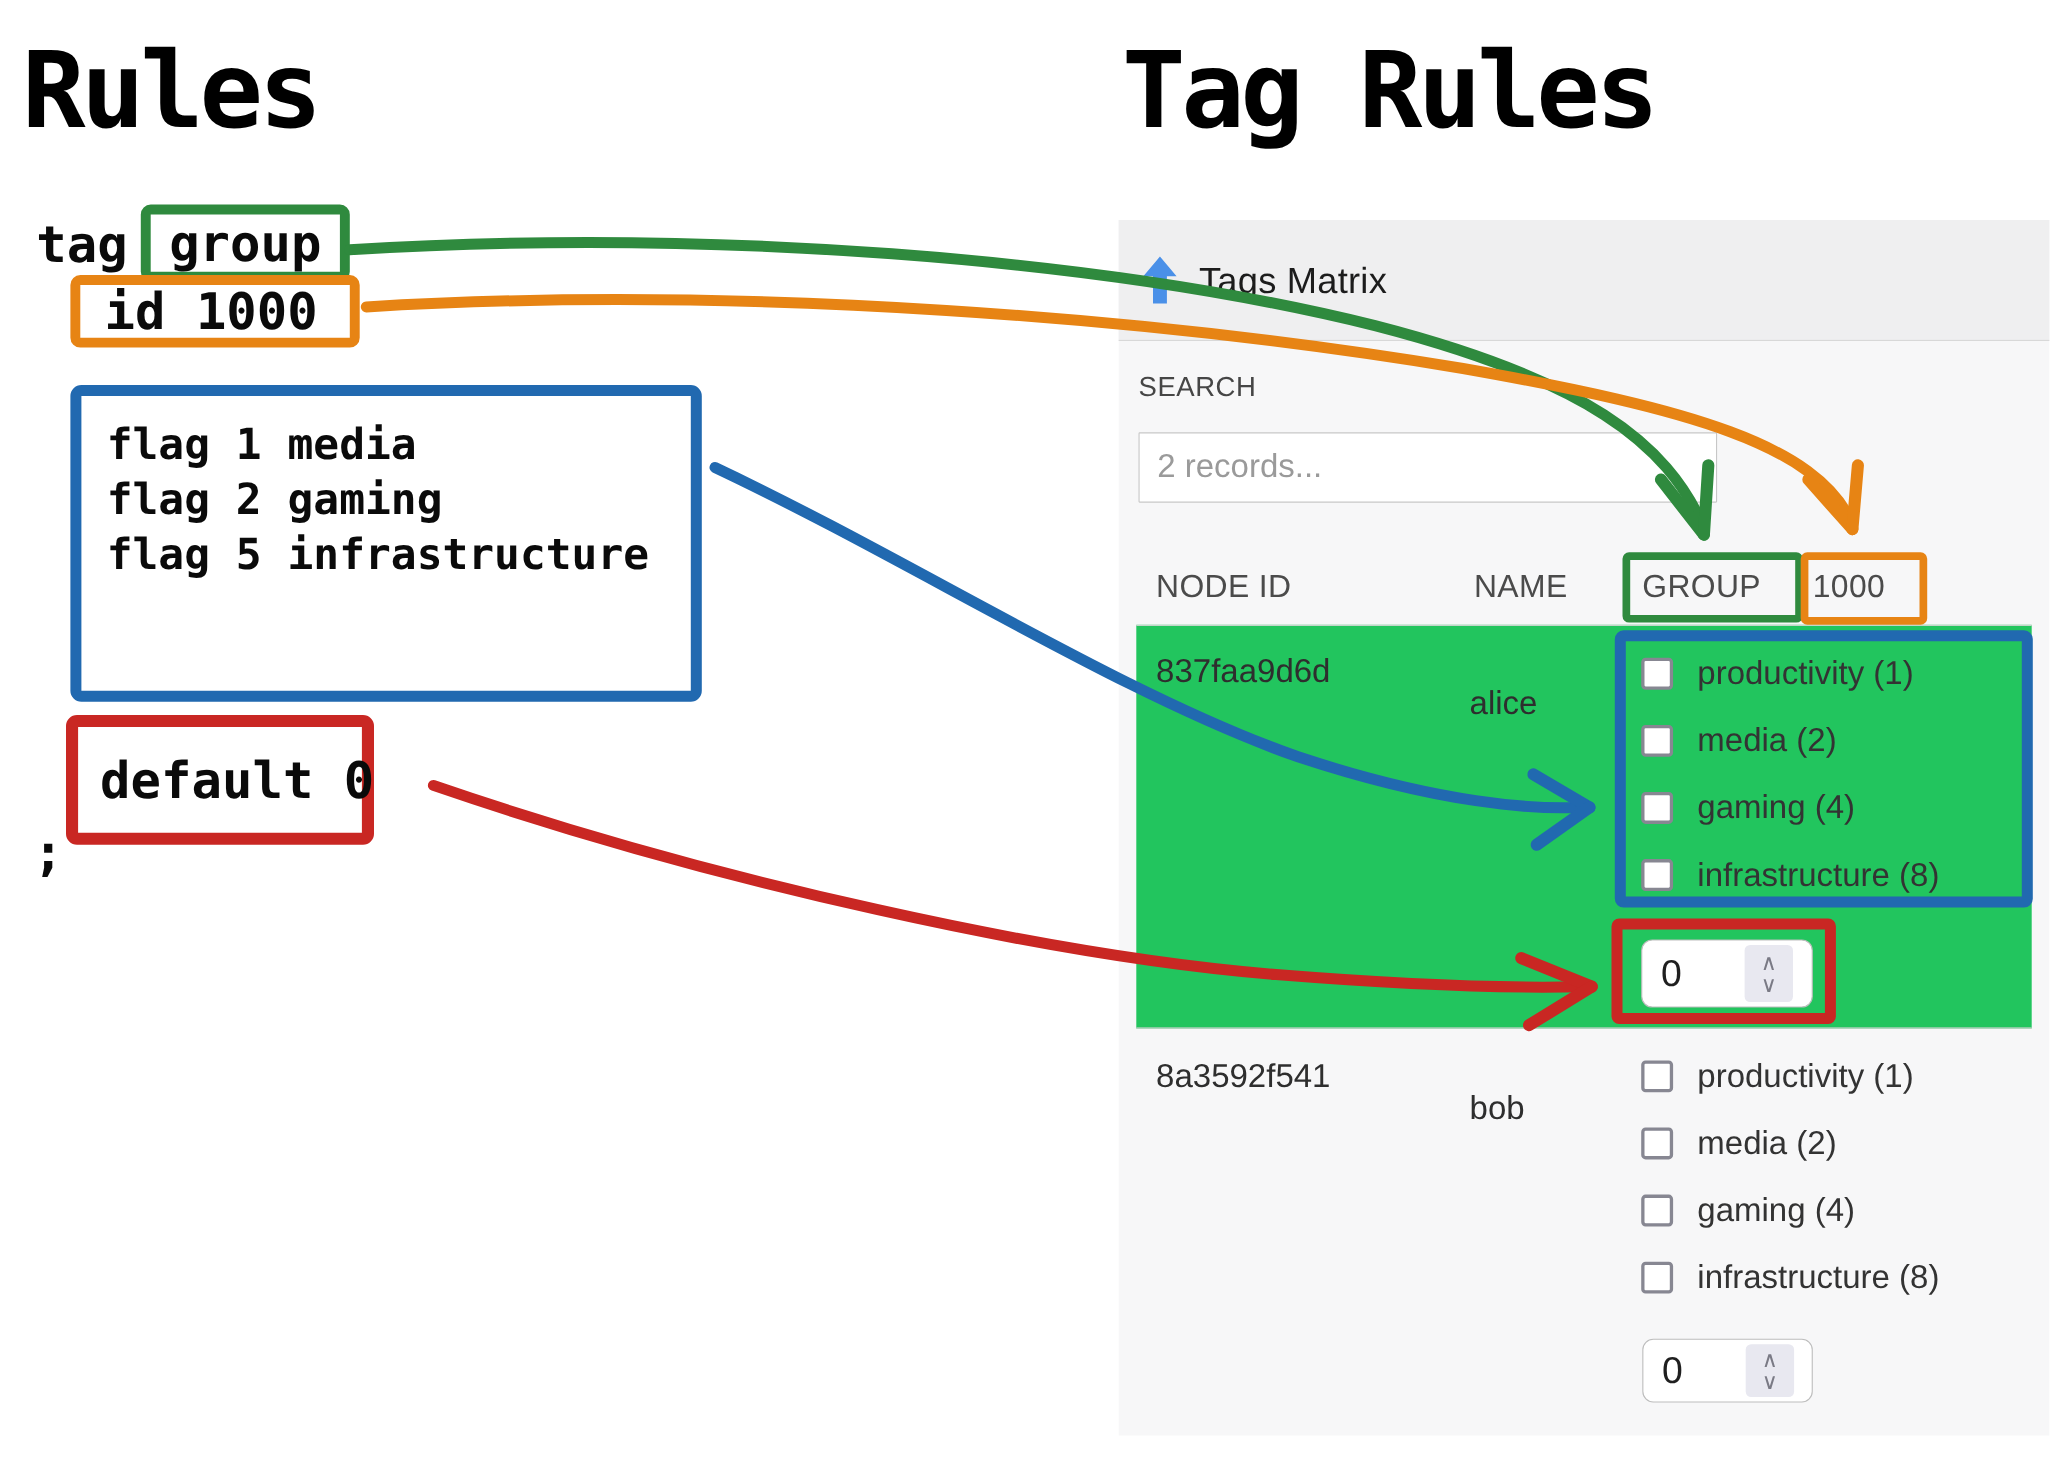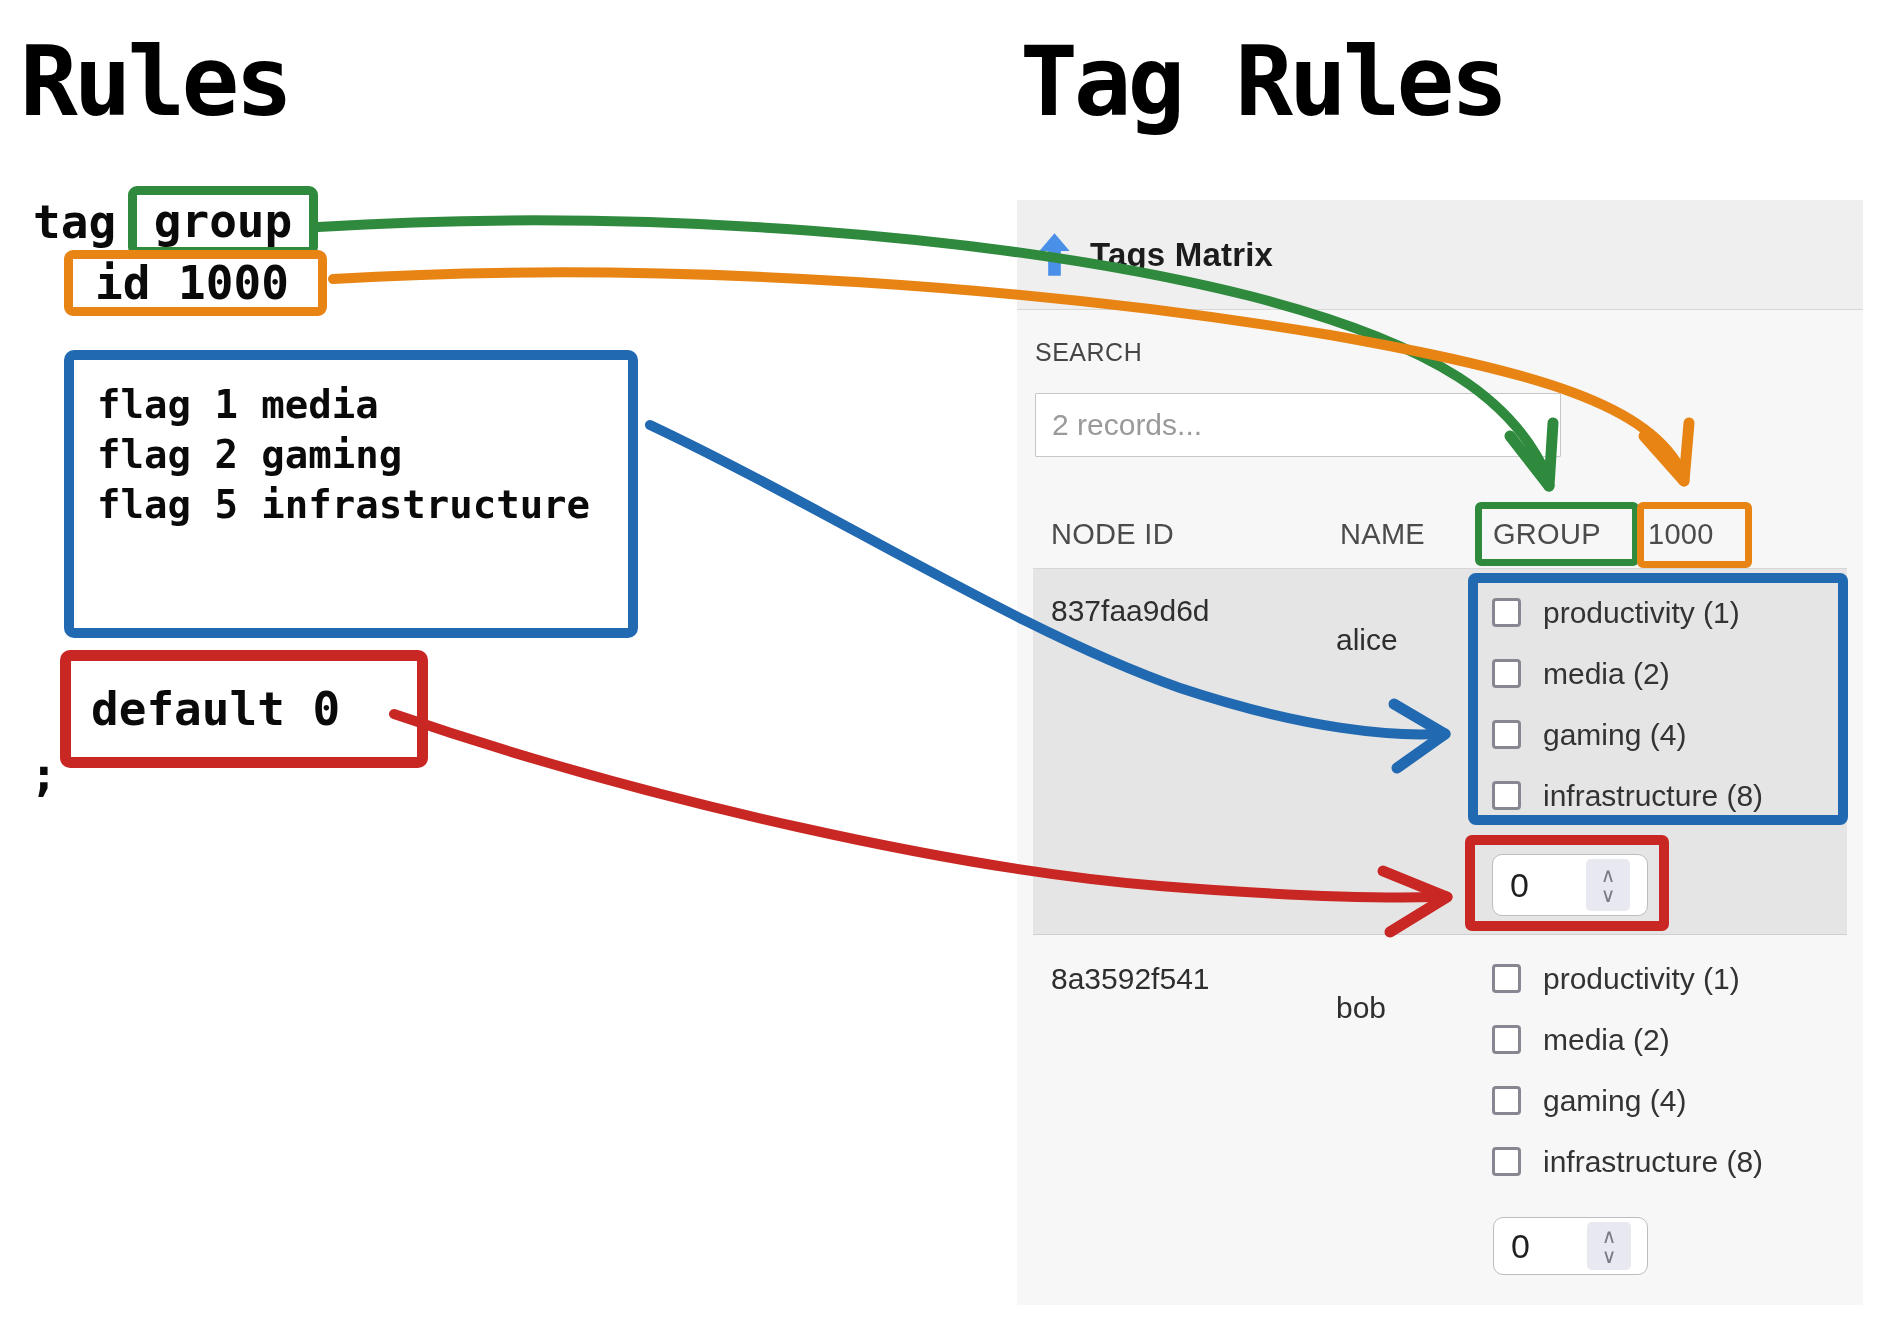--- a/index.html
+++ b/index.html
@@ -16,43 +16,43 @@
   .code{font:700 46px "DejaVu Sans Mono",monospace;color:#0a0a0a;white-space:nowrap;}
   .kw-tag{position:absolute;left:33px;top:196px;line-height:52px;}
   .hand{box-sizing:border-box;position:absolute;background:transparent;}
   .hb-green{left:128px;top:186px;width:190px;height:70px;border:9px solid #2f8a3e;border-radius:9px;
             display:flex;align-items:center;justify-content:center;}
   .hb-orange{left:64px;top:250px;width:263px;height:66px;border:9px solid #e78414;border-radius:9px;
              display:flex;align-items:center;padding-left:22px;}
   .hb-blue{left:64px;top:350px;width:574px;height:288px;border:10px solid #2169b0;border-radius:10px;
            padding:20px 0 0 23px;}
   .hb-blue .code-line{font:700 39px "DejaVu Sans Mono",monospace;line-height:50px;color:#0a0a0a;white-space:nowrap;}
-  .hb-red{left:60px;top:650px;width:368px;height:118px;border:11px solid #c92723;border-radius:10px;
+  .hb-red{left:60px;top:650px;width:280px;height:118px;border:11px solid #c92723;border-radius:10px;
           display:flex;align-items:center;padding-left:20px;}
   .semi{position:absolute;left:30px;top:748px;}
 
   
   .panel{position:absolute;left:1017px;top:200px;width:846px;height:1105px;background:#f7f7f8;}
   .panel-header{position:absolute;left:0;top:0;width:100%;height:110px;background:#efeff0;
                 border-bottom:1px solid #d8d8d8;display:flex;align-items:center;box-sizing:border-box;
                 padding-left:21px;}
-  .panel-header .ph-title{font-size:33px;font-weight:700;color:#1c1c1c;margin-left:19px;letter-spacing:0.2px;}
+  .panel-header .ph-title{font-size:33px;font-weight:400;color:#1c1c1c;margin-left:19px;letter-spacing:0.2px;}
   .up-ico{width:33px;height:45px;display:block;}
 
   .search-label{position:absolute;left:18px;top:138px;font-size:25px;color:#464646;letter-spacing:0.5px;}
   .search-input{position:absolute;left:18px;top:193px;width:526px;height:64px;box-sizing:border-box;
                 border:1px solid #c7c7c7;background:#fff;font-family:"Liberation Sans",sans-serif;
                 font-size:30px;color:#444;padding:0 0 0 16px;outline:none;border-radius:1px;}
   .search-input::placeholder{color:#9a9a9a;}
 
   .colhead{position:absolute;top:318px;font-size:29px;color:#4b4b4b;letter-spacing:0.3px;white-space:nowrap;}
   .ch-node{left:34px;} .ch-name{left:323px;} .ch-group{left:476px;} .ch-1000{left:631px;}
 
   .trow{position:absolute;left:16px;width:814px;}
-  .row-alice{top:368px;height:365px;background:#e5e5e5;border-top:1px solid #d6d6d6;border-bottom:1px solid #cfcfcf;}
+  .row-alice{top:368px;height:365px;background:#22c55e;border-top:1px solid #d6d6d6;border-bottom:1px solid #cfcfcf;}
   .row-bob{top:734px;height:360px;background:transparent;}
   .cell{position:absolute;font-size:30px;color:#2e2e2e;white-space:nowrap;}
   .c-node{left:18px;} .c-name{left:303px;margin-top:29px;}
   .row-alice .cell{top:25px;} .row-bob .cell{top:28px;}
 
   .cbx{position:absolute;left:459px;width:29px;height:29px;box-sizing:border-box;
        border:3px solid #878792;border-radius:4px;background:#fff;}
   .cbl{position:absolute;left:510px;font-size:30px;color:#333;line-height:34px;white-space:nowrap;}
   .row-alice .cbx.r0{top:29px;} .row-alice .cbx.r1{top:90px;} .row-alice .cbx.r2{top:151px;} .row-alice .cbx.r3{top:212px;}
   .row-alice .cbl.r0{top:27px;} .row-alice .cbl.r1{top:88px;}  .row-alice .cbl.r2{top:149px;} .row-alice .cbl.r3{top:210px;}

